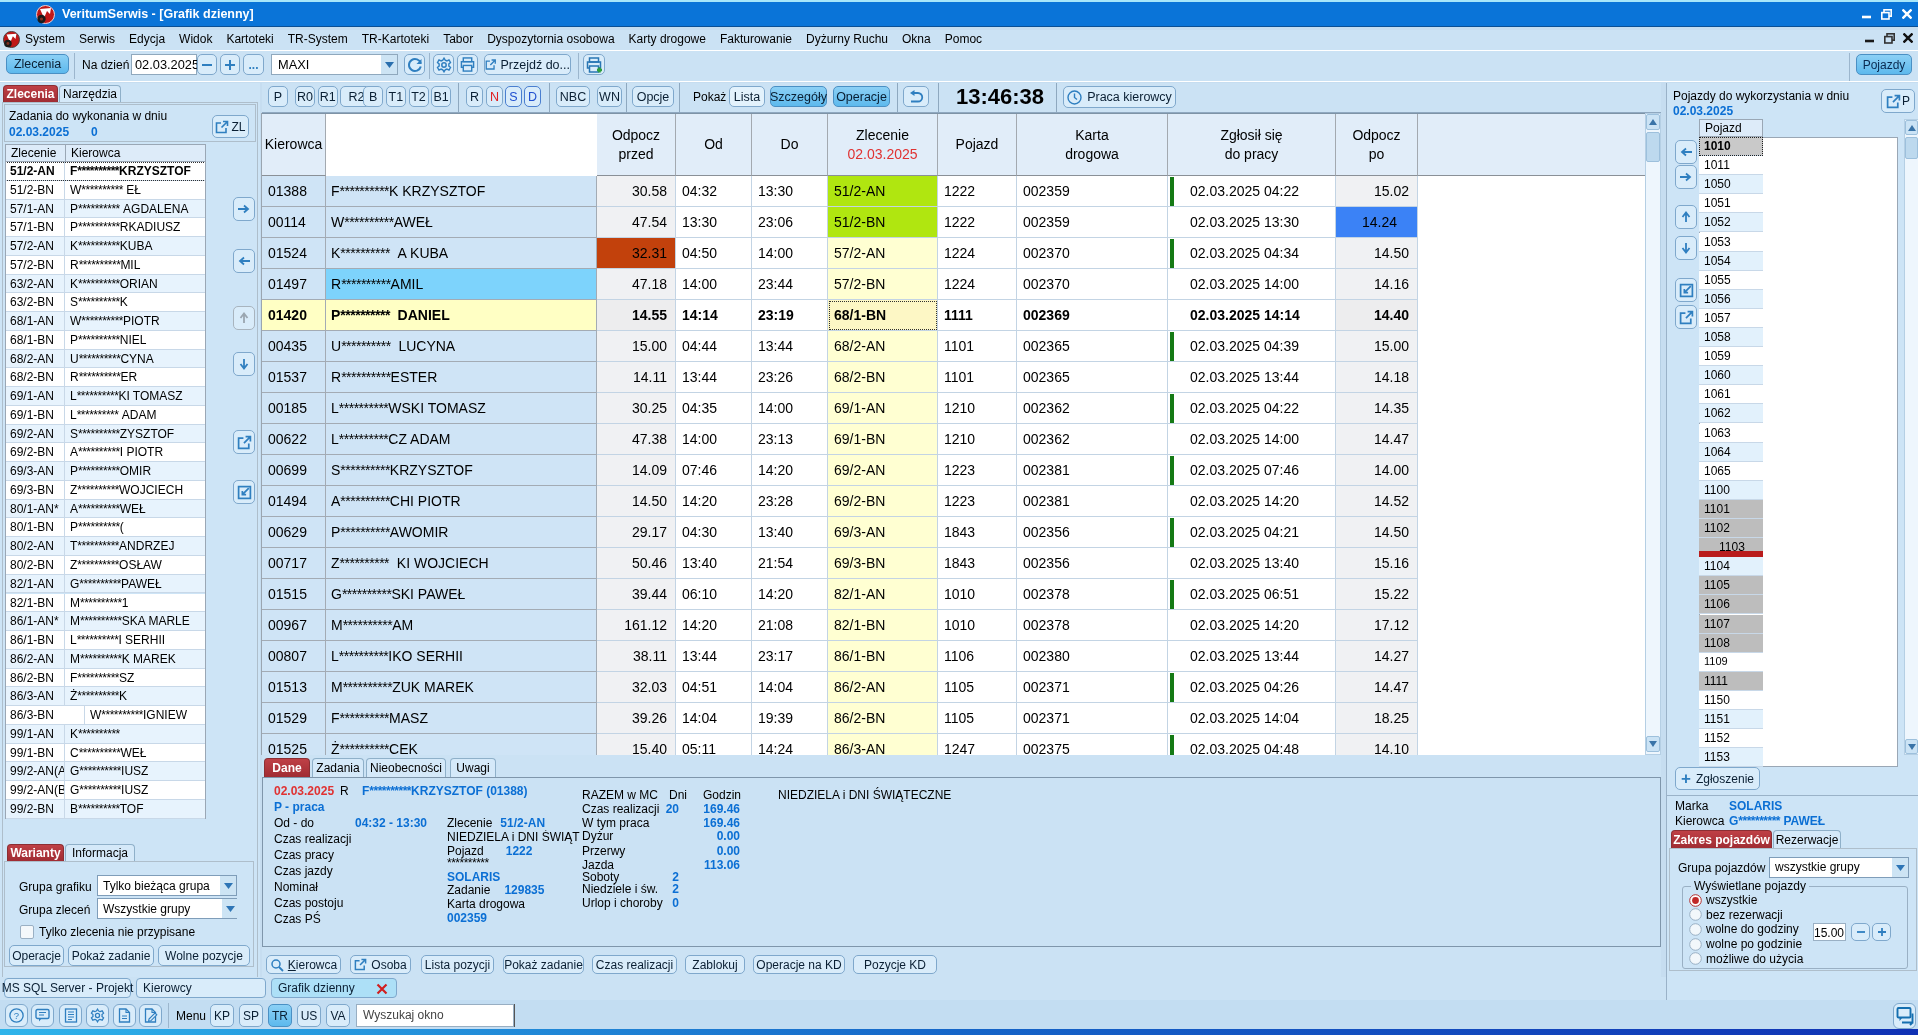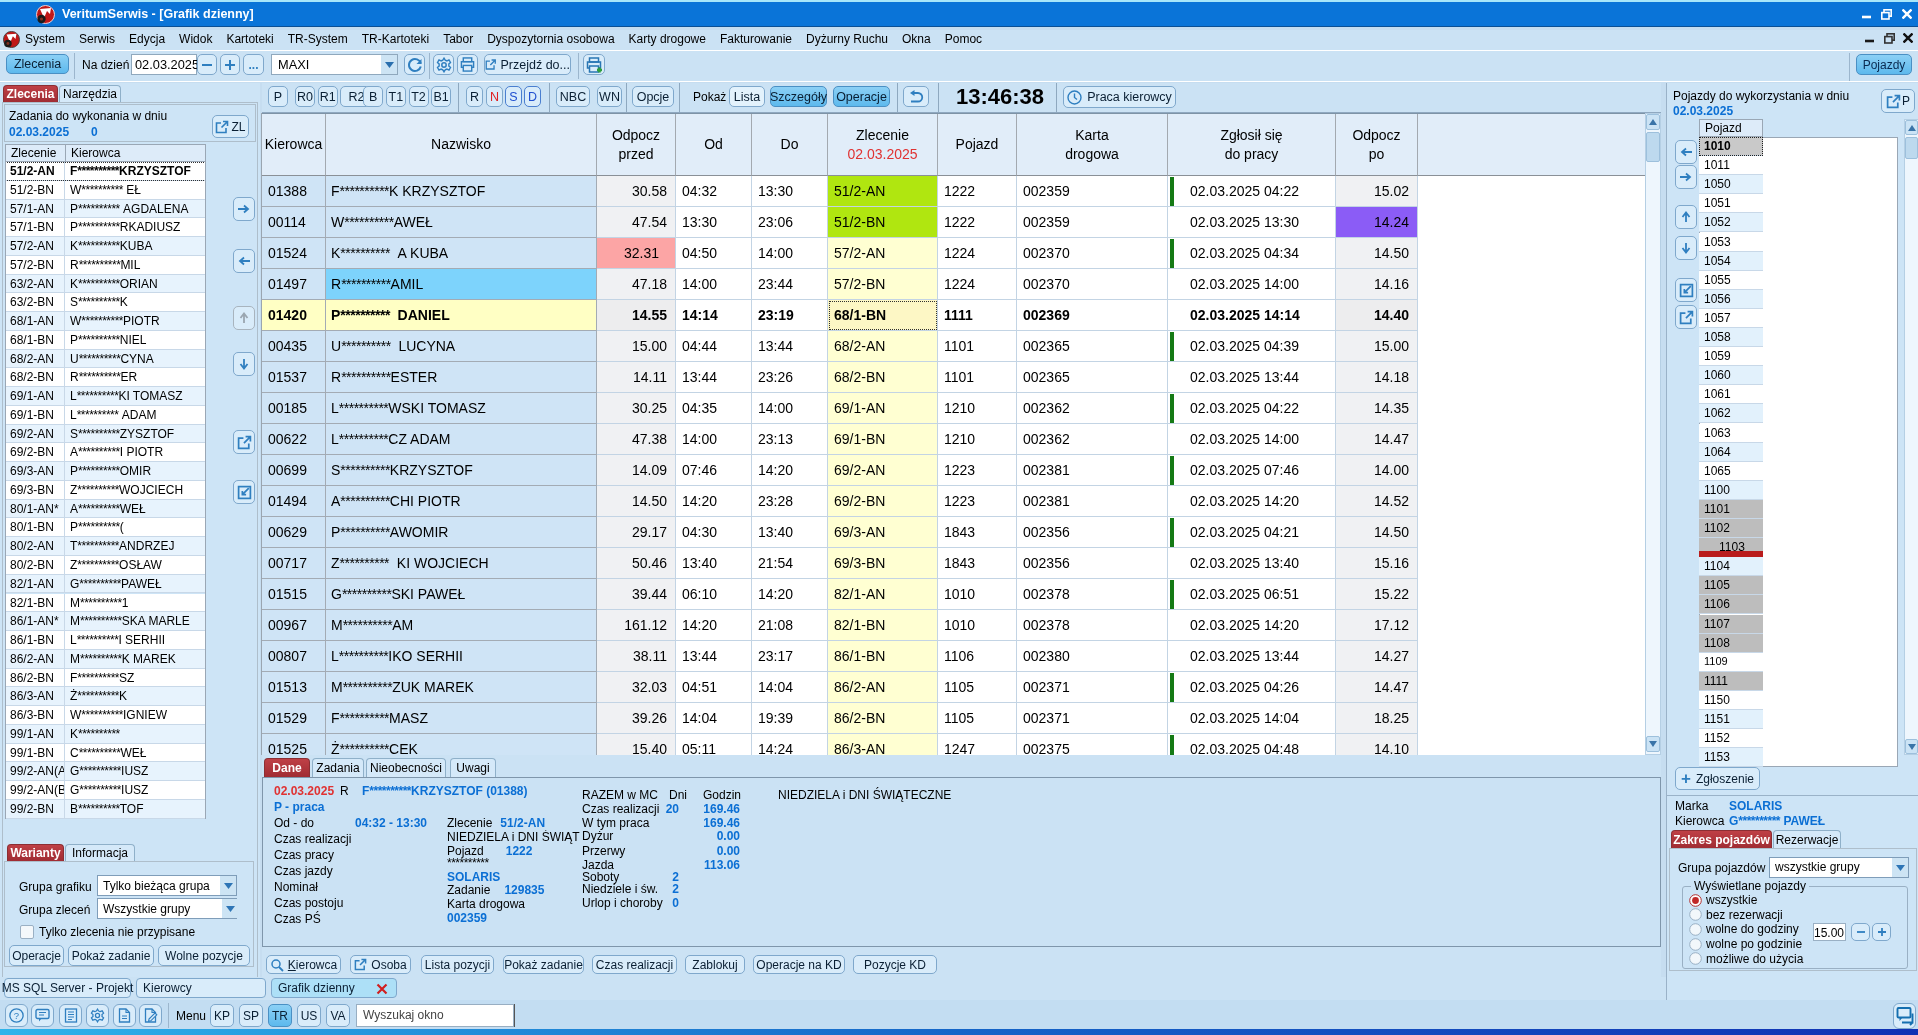--- a/index.html
+++ b/index.html
@@ -184,23 +184,20 @@
 <svg style="margin-right:5px;" width="15" height="15" viewBox="0 0 15 15">
         <circle cx="7.5" cy="7.5" r="6.5" fill="none" stroke="#2f7fc0" stroke-width="1.4"></circle>
         <path d="M7.5 3.5 V7.5 L10 9.5" fill="none" stroke="#2f7fc0" stroke-width="1.4"></path>
       </svg>Praca kierowcy</div>
 </div>
 
 <div class="abs" style="left:262px;top:113px;width:1383px;height:642px;background:#fff;border-top:1px solid #7e93a6;overflow:hidden;">
     <div class="abs" style="left:0px;top:0;width:64px;height:62px;background:#e1edf9;border-right:1px solid #a3a9b0;border-bottom:1px solid #8a9097;display:flex;align-items:center;justify-content:center;text-align:center;font-size:14px;line-height:19px;">
       <div>Kierowca</div>
     </div>
-    <div class="abs" style="left:64px;top:0;width:271px;height:62px;background:#e1edf9;border-right:1px solid #a3a9b0;border-bottom:1px solid #8a9097;display:flex;align-items:center;justify-content:center;text-align:center;font-size:14px;line-height:19px;">
-      <div>Nazwisko</div>
-    </div>
     <div class="abs" style="left:335px;top:0;width:79px;height:62px;background:#e1edf9;border-right:1px solid #a3a9b0;border-bottom:1px solid #8a9097;display:flex;align-items:center;justify-content:center;text-align:center;font-size:14px;line-height:19px;">
       <div>Odpocz<br>przed</div>
     </div>
     <div class="abs" style="left:414px;top:0;width:76px;height:62px;background:#e1edf9;border-right:1px solid #a3a9b0;border-bottom:1px solid #8a9097;display:flex;align-items:center;justify-content:center;text-align:center;font-size:14px;line-height:19px;">
       <div>Od</div>
     </div>
     <div class="abs" style="left:490px;top:0;width:76px;height:62px;background:#e1edf9;border-right:1px solid #a3a9b0;border-bottom:1px solid #8a9097;display:flex;align-items:center;justify-content:center;text-align:center;font-size:14px;line-height:19px;">
       <div>Do</div>
     </div>
     <div class="abs" style="left:566px;top:0;width:110px;height:62px;background:#e1edf9;border-right:1px solid #a3a9b0;border-bottom:1px solid #8a9097;display:flex;align-items:center;justify-content:center;text-align:center;font-size:14px;line-height:19px;">
@@ -231,24 +228,24 @@
     <div class="abs" style="left:1074px;top:62px;width:82px;height:31px;background:#f0f1f3;border-right:1px solid #c3d4e4;border-bottom:1px solid #c3d4e4;display:flex;align-items:center;padding-right:8px;justify-content:flex-end;font-size:14px;">15.02</div>
     <div class="abs" style="left:0px;top:93px;width:64px;height:31px;background:#cfe4f6;border-right:1px solid #a3abb4;border-bottom:1px solid #a3abb4;display:flex;align-items:center;padding-left:6px;font-size:14px;">00114</div>
     <div class="abs" style="left:64px;top:93px;width:271px;height:31px;background:#cfe4f6;border-right:1px solid #a3abb4;border-bottom:1px solid #a3abb4;display:flex;align-items:center;padding-left:5px;font-size:14px;">W<span style="letter-spacing:-0.5px;">**********</span>AWEŁ</div>
     <div class="abs" style="left:335px;top:93px;width:79px;height:31px;background:#f0f1f3;border-right:1px solid #c3d4e4;border-bottom:1px solid #c3d4e4;display:flex;align-items:center;padding-right:8px;justify-content:flex-end;font-size:14px;">47.54</div>
     <div class="abs" style="left:414px;top:93px;width:76px;height:31px;background:#ffffff;border-right:1px solid #c3d4e4;border-bottom:1px solid #c3d4e4;display:flex;align-items:center;padding-left:6px;font-size:14px;">13:30</div>
     <div class="abs" style="left:490px;top:93px;width:76px;height:31px;background:#ffffff;border-right:1px solid #c3d4e4;border-bottom:1px solid #c3d4e4;display:flex;align-items:center;padding-left:6px;font-size:14px;">23:06</div>
     <div class="abs" style="left:566px;top:93px;width:110px;height:31px;background:#b0e610;border-right:1px solid #c3d4e4;border-bottom:1px solid #c3d4e4;display:flex;align-items:center;padding-left:6px;font-size:14px;">51/2-BN</div>
     <div class="abs" style="left:676px;top:93px;width:79px;height:31px;background:#ffffff;border-right:1px solid #c3d4e4;border-bottom:1px solid #c3d4e4;display:flex;align-items:center;padding-left:6px;font-size:14px;">1222</div>
     <div class="abs" style="left:755px;top:93px;width:151px;height:31px;background:#ffffff;border-right:1px solid #c3d4e4;border-bottom:1px solid #c3d4e4;display:flex;align-items:center;padding-left:6px;font-size:14px;">002359</div>
     <div class="abs" style="left:906px;top:93px;width:168px;height:31px;background:#ffffff;border-right:1px solid #c3d4e4;border-bottom:1px solid #c3d4e4;display:flex;align-items:center;padding-left:22px;font-size:14px;">02.03.2025 13:30</div>
-    <div class="abs" style="left:1074px;top:93px;width:82px;height:31px;background:#8b5cf6;border-right:1px solid #c3d4e4;border-bottom:1px solid #c3d4e4;display:flex;align-items:center;padding-right:8px;justify-content:flex-end;font-size:14px;">14.24</div>
+    <div class="abs" style="left:1074px;top:93px;width:82px;height:31px;background:#3b82f6;border-right:1px solid #c3d4e4;border-bottom:1px solid #c3d4e4;display:flex;align-items:center;padding-right:20px;justify-content:flex-end;font-size:14px;">14.24</div>
     <div class="abs" style="left:0px;top:124px;width:64px;height:31px;background:#cfe4f6;border-right:1px solid #a3abb4;border-bottom:1px solid #a3abb4;display:flex;align-items:center;padding-left:6px;font-size:14px;">01524</div>
     <div class="abs" style="left:64px;top:124px;width:271px;height:31px;background:#cfe4f6;border-right:1px solid #a3abb4;border-bottom:1px solid #a3abb4;display:flex;align-items:center;padding-left:5px;font-size:14px;">K<span style="letter-spacing:-0.5px;">**********</span>&nbsp;&nbsp;A KUBA</div>
-    <div class="abs" style="left:335px;top:124px;width:79px;height:31px;background:#fca5a5;border-right:1px solid #c3d4e4;border-bottom:1px solid #c3d4e4;display:flex;align-items:center;padding-right:16px;justify-content:flex-end;font-size:14px;">32.31</div>
+    <div class="abs" style="left:335px;top:124px;width:79px;height:31px;background:#c2410c;border-right:1px solid #c3d4e4;border-bottom:1px solid #c3d4e4;display:flex;align-items:center;padding-right:8px;justify-content:flex-end;font-size:14px;">32.31</div>
     <div class="abs" style="left:414px;top:124px;width:76px;height:31px;background:#ffffff;border-right:1px solid #c3d4e4;border-bottom:1px solid #c3d4e4;display:flex;align-items:center;padding-left:6px;font-size:14px;">04:50</div>
     <div class="abs" style="left:490px;top:124px;width:76px;height:31px;background:#ffffff;border-right:1px solid #c3d4e4;border-bottom:1px solid #c3d4e4;display:flex;align-items:center;padding-left:6px;font-size:14px;">14:00</div>
     <div class="abs" style="left:566px;top:124px;width:110px;height:31px;background:#ffffd2;border-right:1px solid #c3d4e4;border-bottom:1px solid #c3d4e4;display:flex;align-items:center;padding-left:6px;font-size:14px;">57/2-AN</div>
     <div class="abs" style="left:676px;top:124px;width:79px;height:31px;background:#ffffff;border-right:1px solid #c3d4e4;border-bottom:1px solid #c3d4e4;display:flex;align-items:center;padding-left:6px;font-size:14px;">1224</div>
     <div class="abs" style="left:755px;top:124px;width:151px;height:31px;background:#ffffff;border-right:1px solid #c3d4e4;border-bottom:1px solid #c3d4e4;display:flex;align-items:center;padding-left:6px;font-size:14px;">002370</div>
     <div class="abs" style="left:906px;top:124px;width:168px;height:31px;background:#ffffff;border-right:1px solid #c3d4e4;border-bottom:1px solid #c3d4e4;display:flex;align-items:center;padding-left:22px;font-size:14px;"><div class="abs" style="left:2px;top:1px;width:4px;height:29px;background:#157a15;"></div>02.03.2025 04:34</div>
     <div class="abs" style="left:1074px;top:124px;width:82px;height:31px;background:#f0f1f3;border-right:1px solid #c3d4e4;border-bottom:1px solid #c3d4e4;display:flex;align-items:center;padding-right:8px;justify-content:flex-end;font-size:14px;">14.50</div>
     <div class="abs" style="left:0px;top:155px;width:64px;height:31px;background:#cfe4f6;border-right:1px solid #a3abb4;border-bottom:1px solid #a3abb4;display:flex;align-items:center;padding-left:6px;font-size:14px;">01497</div>
     <div class="abs" style="left:64px;top:155px;width:271px;height:31px;background:#7dd3fc;border-right:1px solid #a3abb4;border-bottom:1px solid #a3abb4;display:flex;align-items:center;padding-left:5px;font-size:14px;">R<span style="letter-spacing:-0.5px;">**********</span>AMIL</div>
     <div class="abs" style="left:335px;top:155px;width:79px;height:31px;background:#f0f1f3;border-right:1px solid #c3d4e4;border-bottom:1px solid #c3d4e4;display:flex;align-items:center;padding-right:8px;justify-content:flex-end;font-size:14px;">47.18</div>
@@ -554,21 +551,21 @@
     </div>
     <div class="abs" style="left:5px;top:585.5px;width:201px;height:18.76px;background:#ffffff;border-bottom:1px solid #c8d8e8;display:flex;overflow:hidden;font-size:12px;">
       <div style="width:60px;padding:2px 0 0 5px;border-right:1px solid #c8d8e8;flex-shrink:0;white-space:nowrap;overflow:hidden;">86/2-BN</div>
       <div style="padding:2px 0 0 5px;white-space:nowrap;">F<span style="letter-spacing:-0.5px;">**********</span>SZ</div>
     </div>
     <div class="abs" style="left:5px;top:604.3px;width:201px;height:18.76px;background:#e7f3fd;border-bottom:1px solid #c8d8e8;display:flex;overflow:hidden;font-size:12px;">
       <div style="width:60px;padding:2px 0 0 5px;border-right:1px solid #c8d8e8;flex-shrink:0;white-space:nowrap;overflow:hidden;">86/3-AN</div>
       <div style="padding:2px 0 0 5px;white-space:nowrap;">Ż<span style="letter-spacing:-0.5px;">**********</span>K</div>
     </div>
     <div class="abs" style="left:5px;top:623.0px;width:201px;height:18.76px;background:#ffffff;border-bottom:1px solid #c8d8e8;display:flex;overflow:hidden;font-size:12px;">
-      <div style="width:60px;padding:2px 0 0 5px;border-right:1px solid #c8d8e8;flex-shrink:0;white-space:nowrap;overflow:hidden;">86/3-BN</div>
+      <div style="width:80px;padding:2px 0 0 5px;border-right:1px solid #c8d8e8;flex-shrink:0;white-space:nowrap;overflow:hidden;">86/3-BN</div>
       <div style="padding:2px 0 0 5px;white-space:nowrap;">W<span style="letter-spacing:-0.5px;">**********</span>IGNIEW</div>
     </div>
     <div class="abs" style="left:5px;top:641.8px;width:201px;height:18.76px;background:#e7f3fd;border-bottom:1px solid #c8d8e8;display:flex;overflow:hidden;font-size:12px;">
       <div style="width:60px;padding:2px 0 0 5px;border-right:1px solid #c8d8e8;flex-shrink:0;white-space:nowrap;overflow:hidden;">99/1-AN</div>
       <div style="padding:2px 0 0 5px;white-space:nowrap;">K<span style="letter-spacing:-0.5px;">**********</span></div>
     </div>
     <div class="abs" style="left:5px;top:660.6px;width:201px;height:18.76px;background:#ffffff;border-bottom:1px solid #c8d8e8;display:flex;overflow:hidden;font-size:12px;">
       <div style="width:60px;padding:2px 0 0 5px;border-right:1px solid #c8d8e8;flex-shrink:0;white-space:nowrap;overflow:hidden;">99/1-BN</div>
       <div style="padding:2px 0 0 5px;white-space:nowrap;">C<span style="letter-spacing:-0.5px;">**********</span>WEŁ</div>
     </div>

